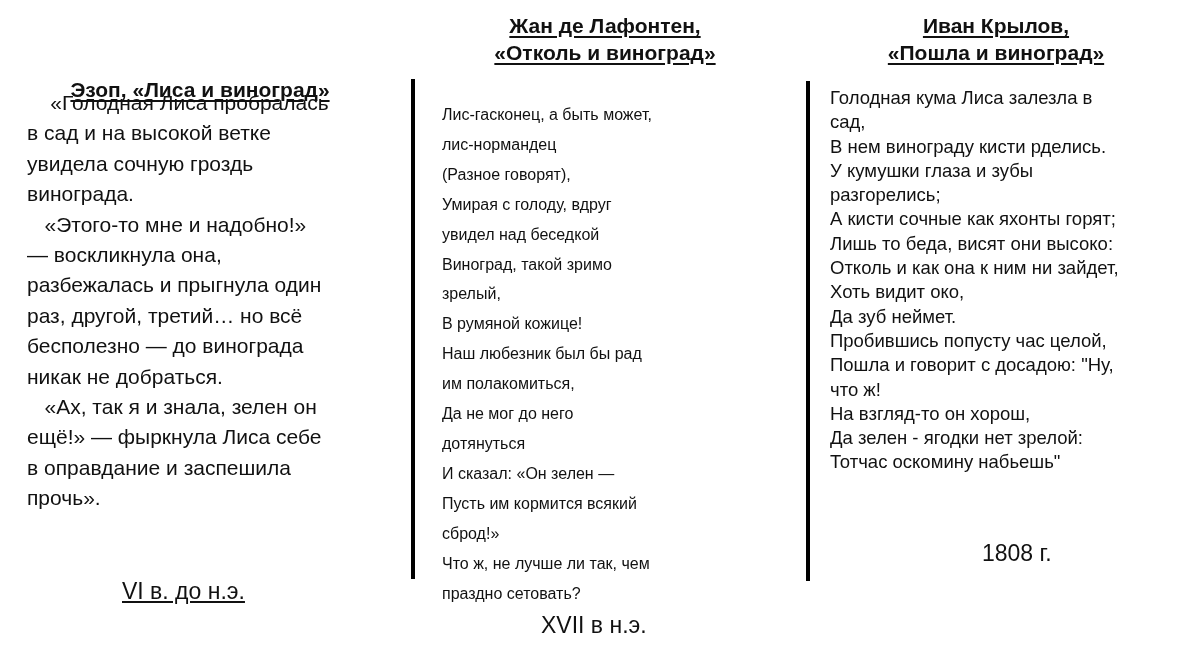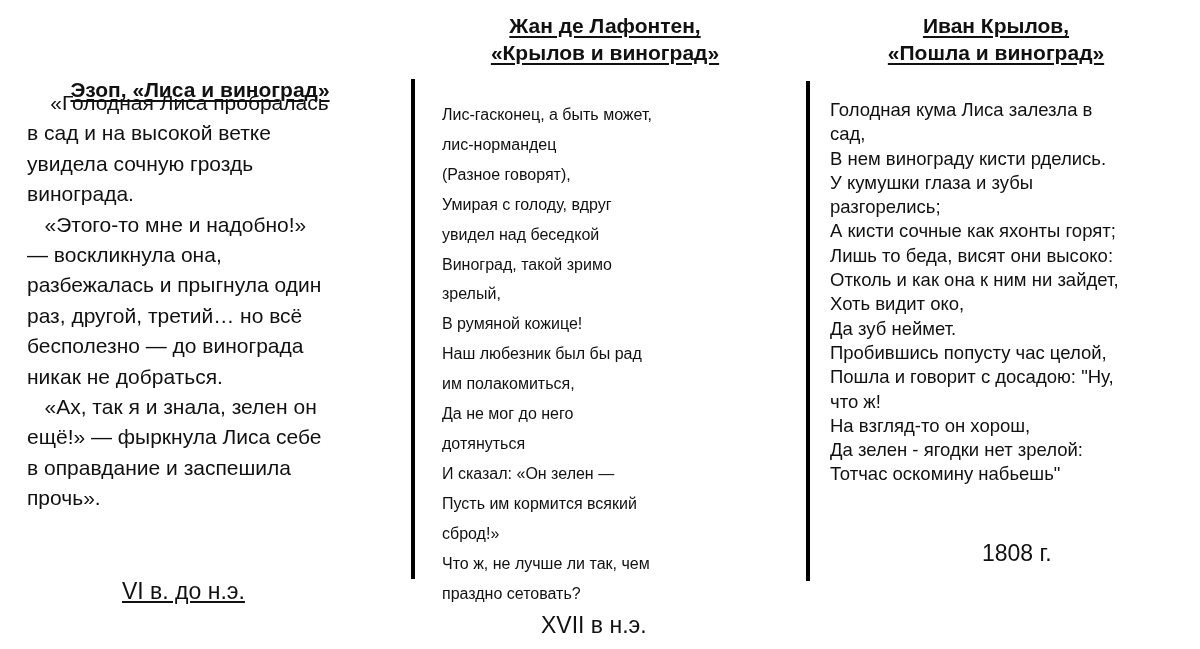--- a/index.html
+++ b/index.html
@@ -38,21 +38,21 @@
 ещё!» — фыркнула Лиса себе
 в оправдание и заспешила
 прочь».</div>
   <div class="date" style="left:122px; top:578px;text-decoration:underline;">VI в. до н.э.</div>
 </div>
 
 <div class="divider" style="left:411px; top:79px; height:500px;"></div>
 
 <div>
   <div class="title" style="left:445px; top:12px; width:320px;">Жан де Лафонтен,
-«Крылов и виноград»</div>
+«Отколь и виноград»</div>
   <div class="body-text col2" style="left:442px; top:100px;">Лис-гасконец, а быть может,
 лис-нормандец
 (Разное говорят),
 Умирая с голоду, вдруг
 увидел над беседкой
 Виноград, такой зримо
 зрелый,
 В румяной кожице!
 Наш любезник был бы рад
 им полакомиться,
@@ -64,21 +64,21 @@
 Что ж, не лучше ли так, чем
 праздно сетовать?</div>
   <div class="date" style="left:541px; top:612px;">XVII в н.э.</div>
 </div>
 
 <div class="divider" style="left:806px; top:81px; height:500px;"></div>
 
 <div>
   <div class="title" style="left:846px; top:12px; width:300px;">Иван Крылов,
 «Пошла и виноград»</div>
-  <div class="body-text col3" style="left:830px; top:98px;">Голодная кума Лиса залезла в
+  <div class="body-text col3" style="left:830px; top:86px;">Голодная кума Лиса залезла в
 сад,
 В нем винограду кисти рделись.
 У кумушки глаза и зубы
 разгорелись;
 А кисти сочные как яхонты горят;
 Лишь то беда, висят они высоко:
 Отколь и как она к ним ни зайдет,
 Хоть видит око,
 Да зуб неймет.
 Пробившись попусту час целой,

